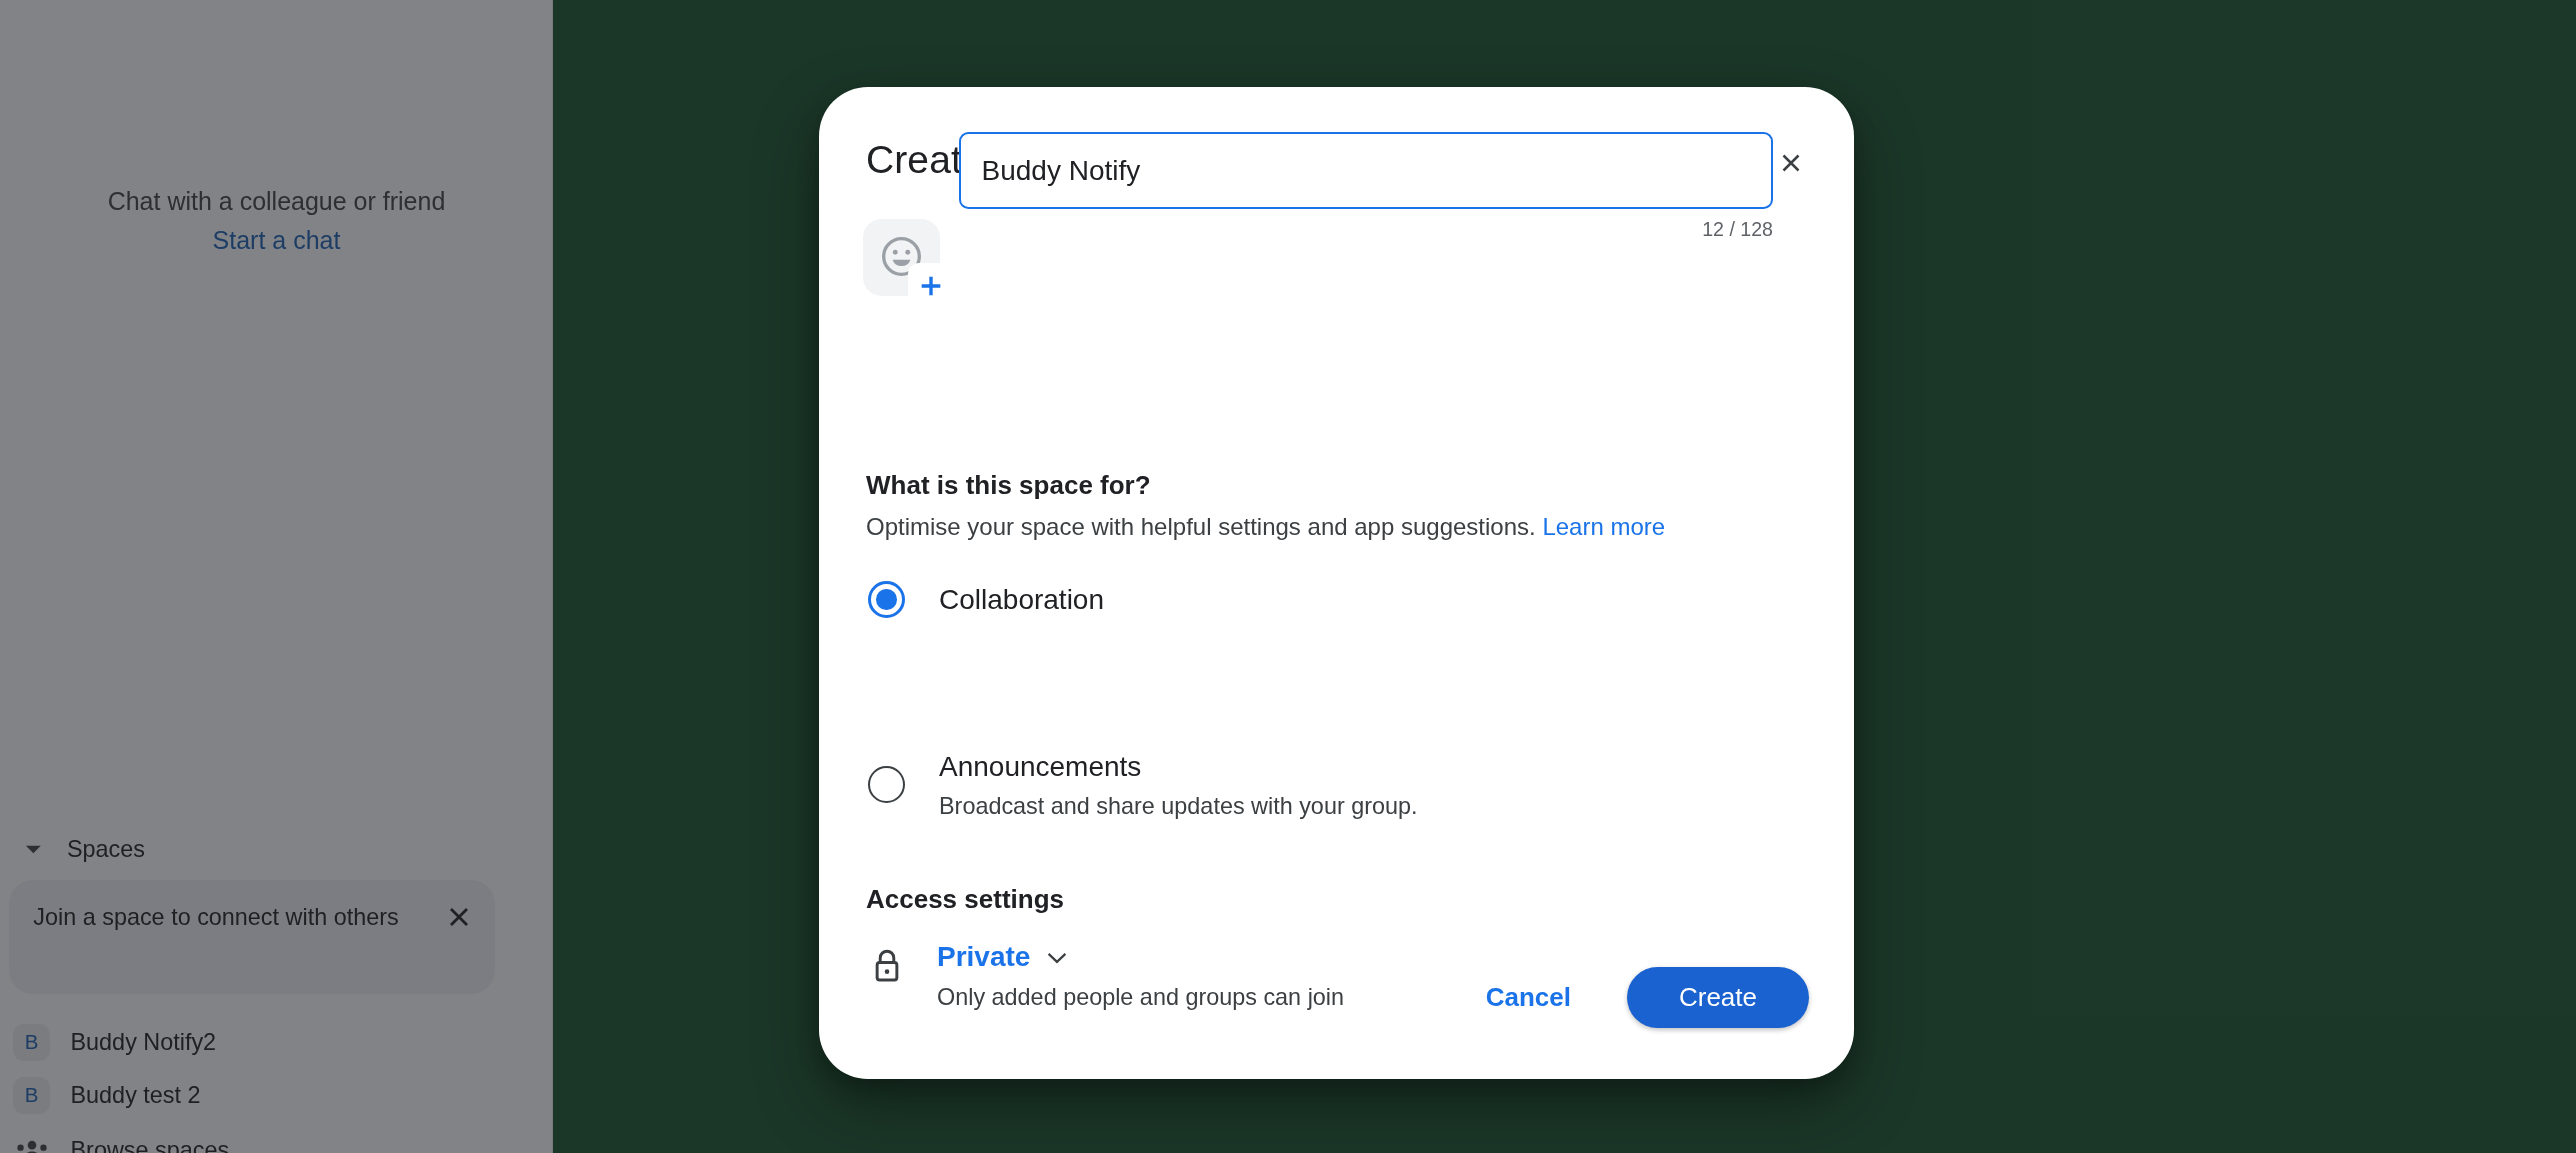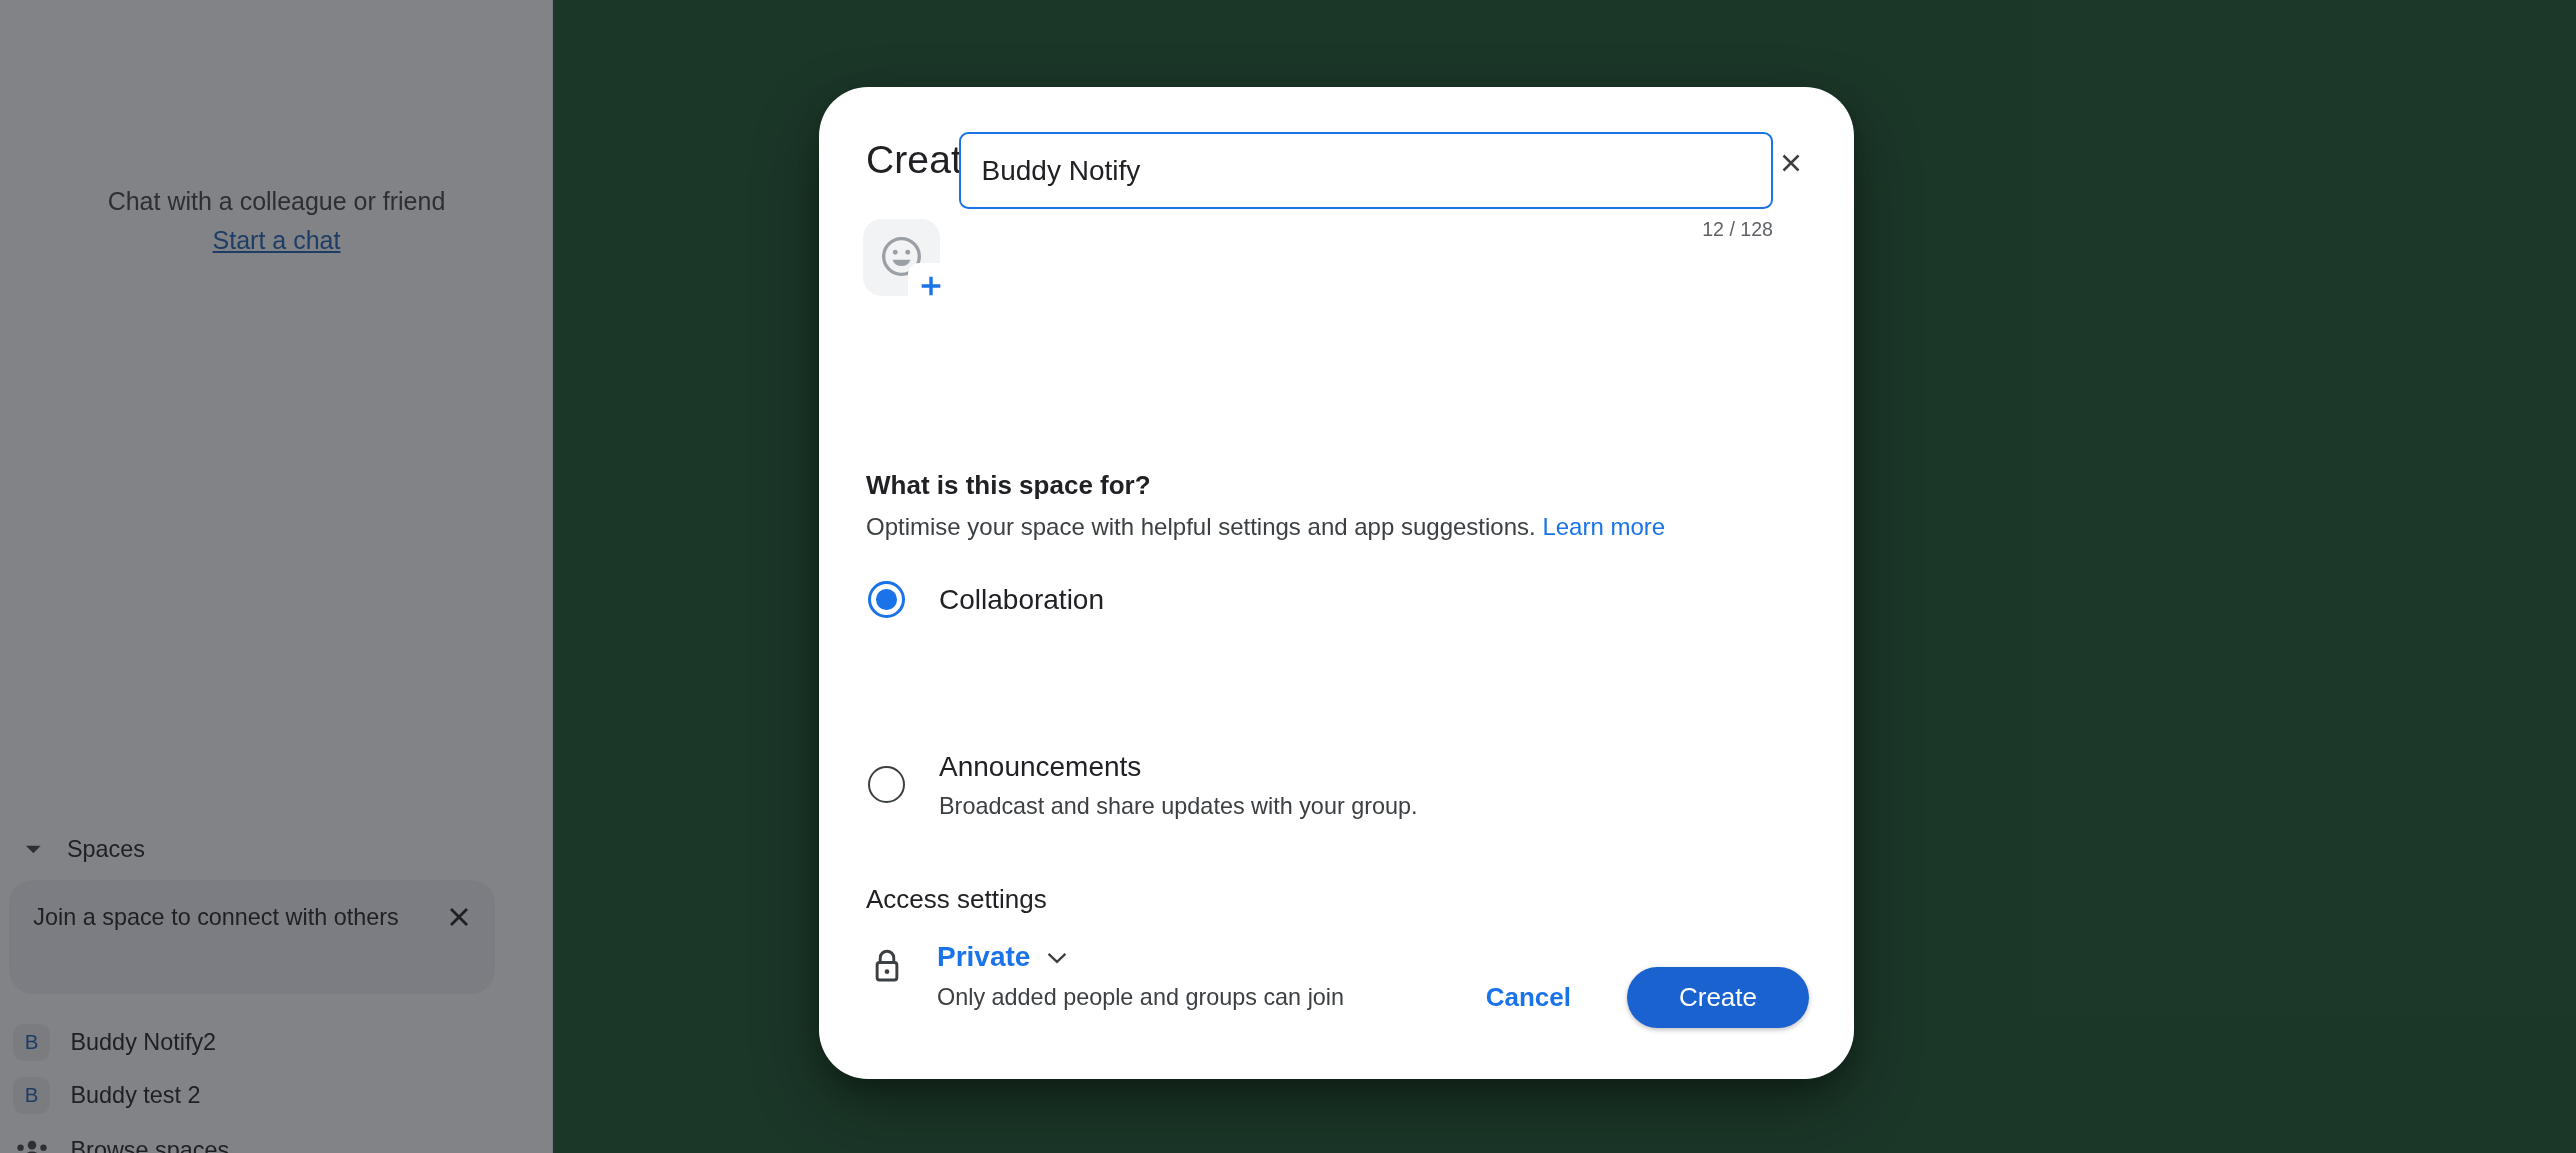--- a/index.html
+++ b/index.html
@@ -41,21 +41,20 @@
     color: #3c4043;
     line-height: 37px;
   }
   #chat-empty-state .prompt-link {
     font-size: 25px;
     color: #1a5fb4;
     line-height: 37px;
     display: block;
     margin-top: 1.9px;
     cursor: pointer;
-    text-decoration: underline;
   }
 
   
   #spaces-header {
     position: absolute;
     left: 20.5px;
     top: 831px;
     display: flex;
     align-items: center;
     height: 37px;
@@ -326,21 +325,21 @@
 
   
   #access-settings-section {
     position: absolute;
     left: 47px;
     top: 793px;
     width: 934px;
   }
   #access-settings-heading {
     font-size: 26px;
-    font-weight: normal;
+    font-weight: bold;
     color: #202124;
     line-height: 39px;
   }
   #access-row {
     display: flex;
     align-items: flex-start;
     margin-top: 22.4px;
   }
   #lock-icon-wrap {
     width: 41px;

